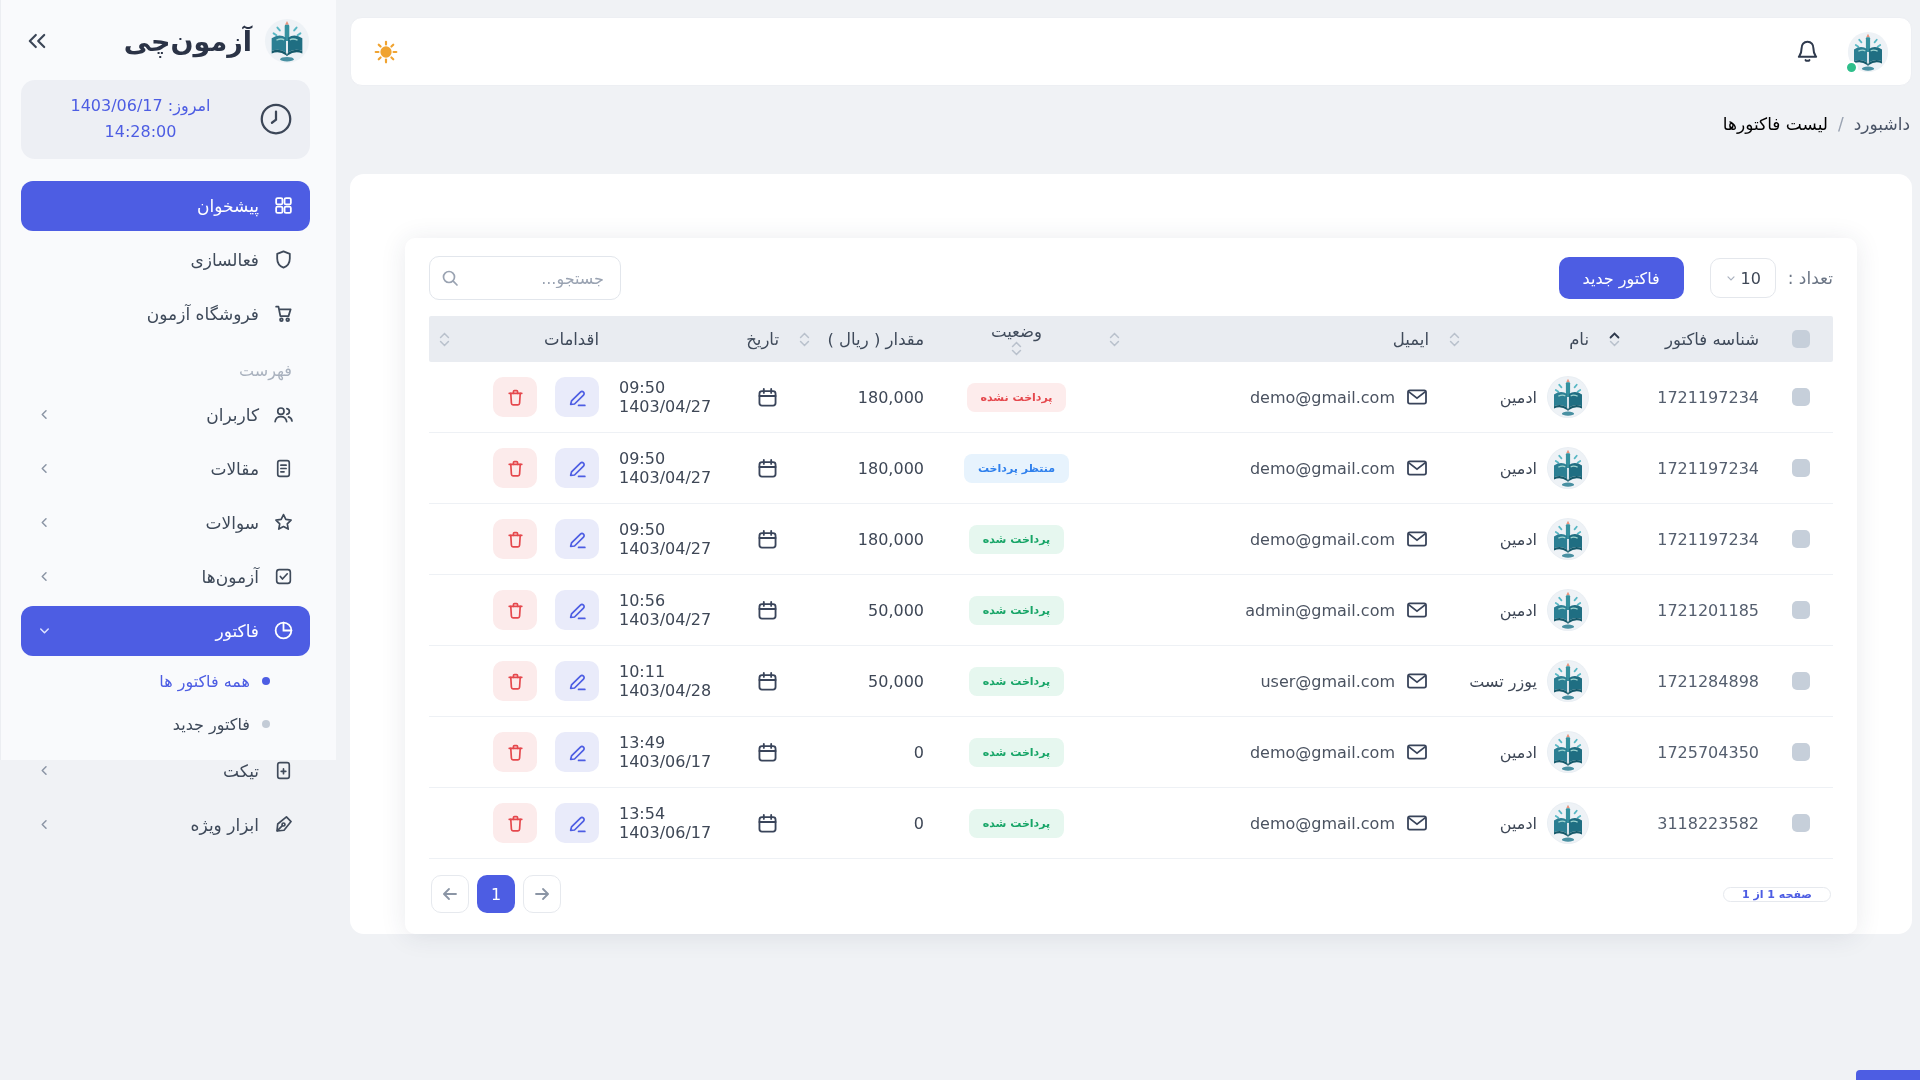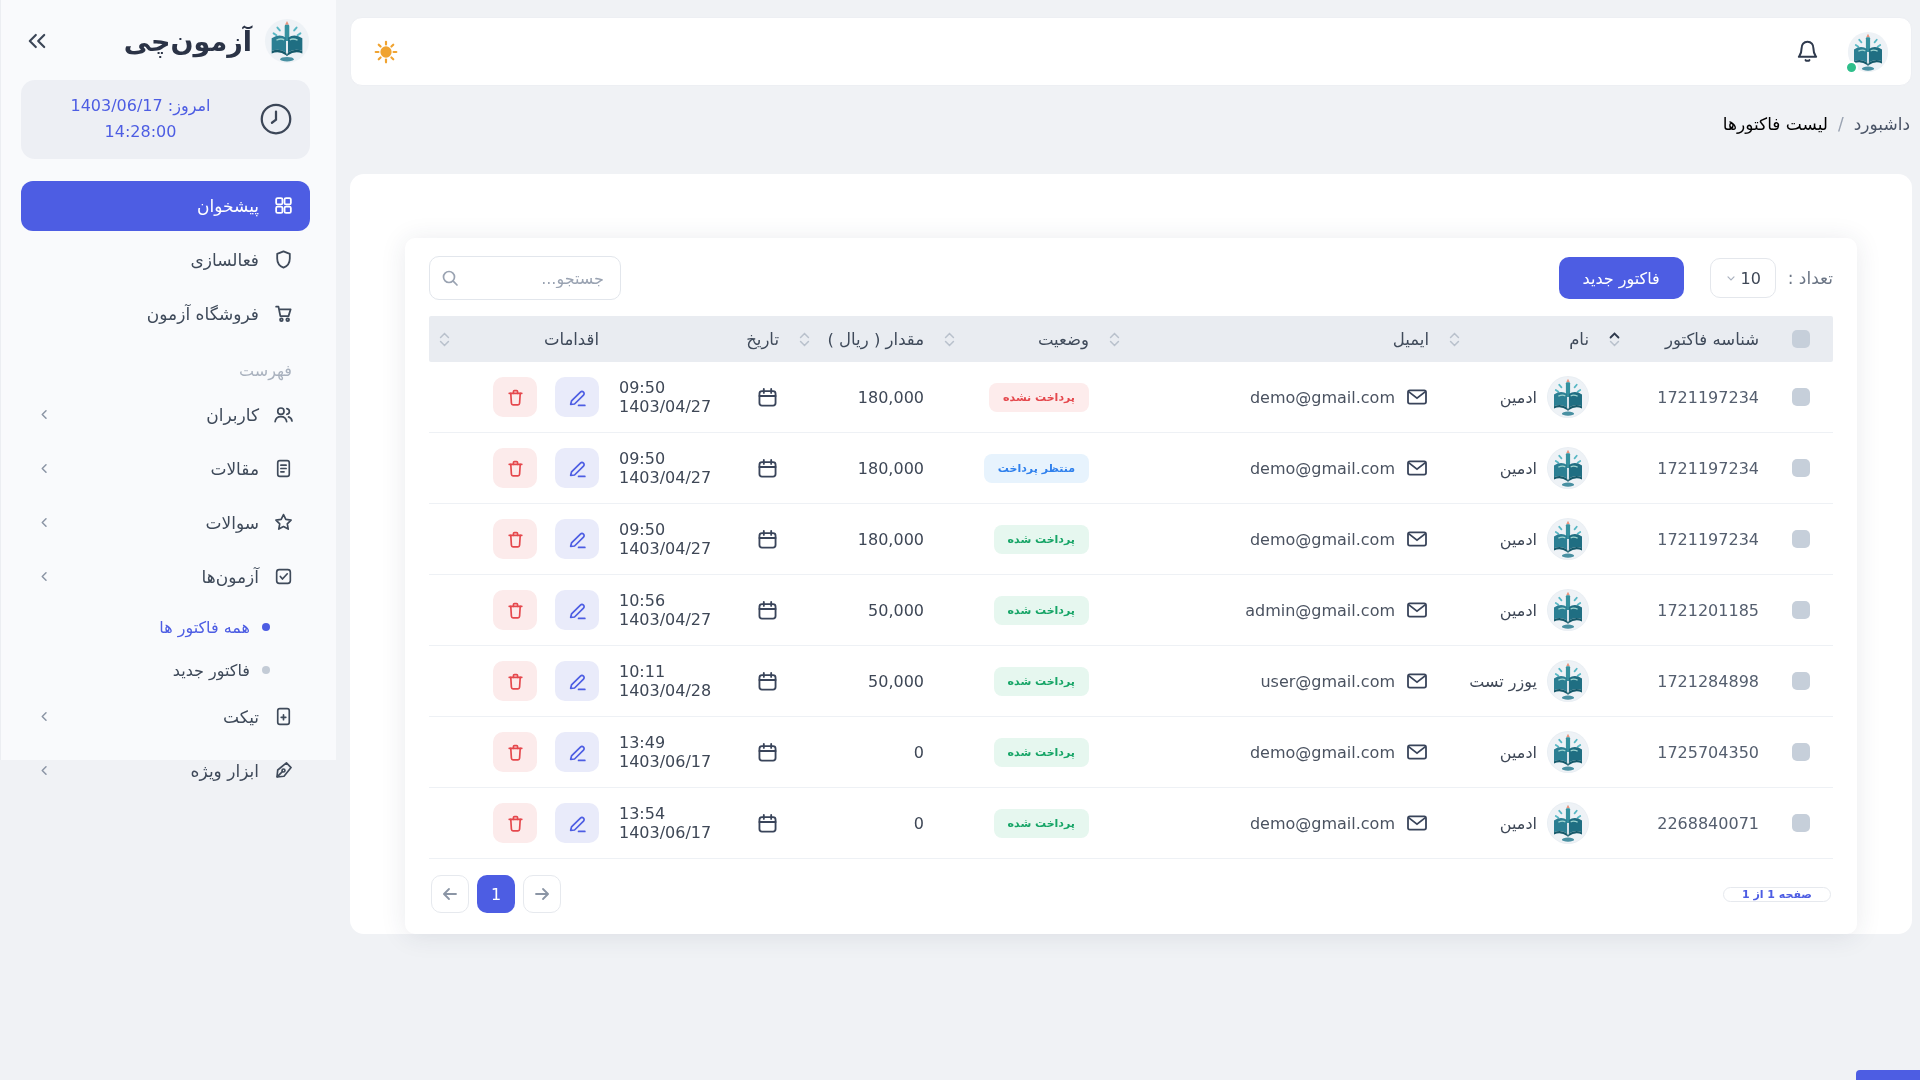--- a/index.html
+++ b/index.html
@@ -106,21 +106,21 @@
   .trow {
     height:71px; display:flex; align-items:center;
     border-bottom:1px solid #eef1f5; font-size:16px;
   }
   .cell { display:flex; align-items:center; padding:0 10px; }
   .hcell { justify-content:space-between; }
   .c-check   { width:64px;  justify-content:center; }
   .c-id      { width:170px;text-align:center; }
   .c-name    { width:160px; gap:10px; }
   .c-email   { width:250px; flex:1.2; gap:10px; }
-  .c-status  { width:165px; }
+  .c-status  { width:165px;flex-direction:column; }
   .c-amount  { width:145px; }
   .c-date    { width:235px; flex:.6; gap:10px; }
   .c-actions { width:180px; gap:18px; }
   .sort { display:flex; flex-direction:column; gap:1px; color:#b9c1cc; }
   .sort .up.on { color:#2f3a4d; }
   .cb { width:18px; height:18px; border-radius:5px; background:#c6cfda; cursor:pointer; }
   .id-text { color:#545e6e; direction:ltr; }
   .avatar {
     width:42px; height:42px; border-radius:50%; background:#e9eef3;
     display:flex; align-items:center; justify-content:center; overflow:hidden; flex-shrink:0;
@@ -776,21 +776,21 @@
           </svg>
         </span>
       </button>
     </div>
   </div>
           <div class="trow">
     <div class="cell c-check">
       <span class="cb"></span>
     </div>
     <div class="cell c-id">
-      <span class="id-text">2268840071</span>
+      <span class="id-text">3118223582</span>
     </div>
     <div class="cell c-name">
       <span class="avatar logo-slot">
                 <svg width="100%" height="100%" viewBox="0 0 48 48">
     <circle cx="24" cy="24" r="23" fill="#eef2f6"></circle>
     <g stroke="#58b7c4" stroke-width="2" stroke-linecap="round">
       <line x1="10" y1="16" x2="13" y2="18"></line>
                     <line x1="38" y1="16" x2="35" y2="18"></line>
       <line x1="14" y1="10" x2="16.5" y2="13"></line>
                     <line x1="34" y1="10" x2="31.5" y2="13"></line>
@@ -1022,20 +1022,34 @@
         </svg>
       </span>
       <span class="lbl">آزمون‌ها</span>
       <span class="chev">
         <svg width="15" height="15" viewBox="0 0 20 20" fill="none" stroke="currentColor" stroke-width="2" stroke-linecap="round" stroke-linejoin="round">
             <polyline points="12,5 7,10 12,15"></polyline>
           </svg>
       </span>
     </div>
 
+    <div class="m-item active">
+      <span>
+        <svg width="21" height="21" viewBox="0 0 20 20" fill="none" stroke="currentColor" stroke-width="1.7" stroke-linecap="round">
+          <circle cx="10" cy="10" r="7.5"></circle>
+            <polyline points="10,2.5 10,10 17.5,10"></polyline>
+        </svg>
+      </span>
+      <span class="lbl">فاکتور</span>
+      <span class="chev">
+        <svg width="15" height="15" viewBox="0 0 20 20" fill="none" stroke="currentColor" stroke-width="2" stroke-linecap="round" stroke-linejoin="round">
+            <polyline points="5,8 10,13 15,8"></polyline>
+          </svg>
+      </span>
+    </div>
 
     <div class="sub-item active">
       <span class="dot"></span>
       <span>همه فاکتور ها</span>
     </div>
     <div class="sub-item">
       <span class="dot"></span>
       <span>فاکتور جدید</span>
     </div>
 

